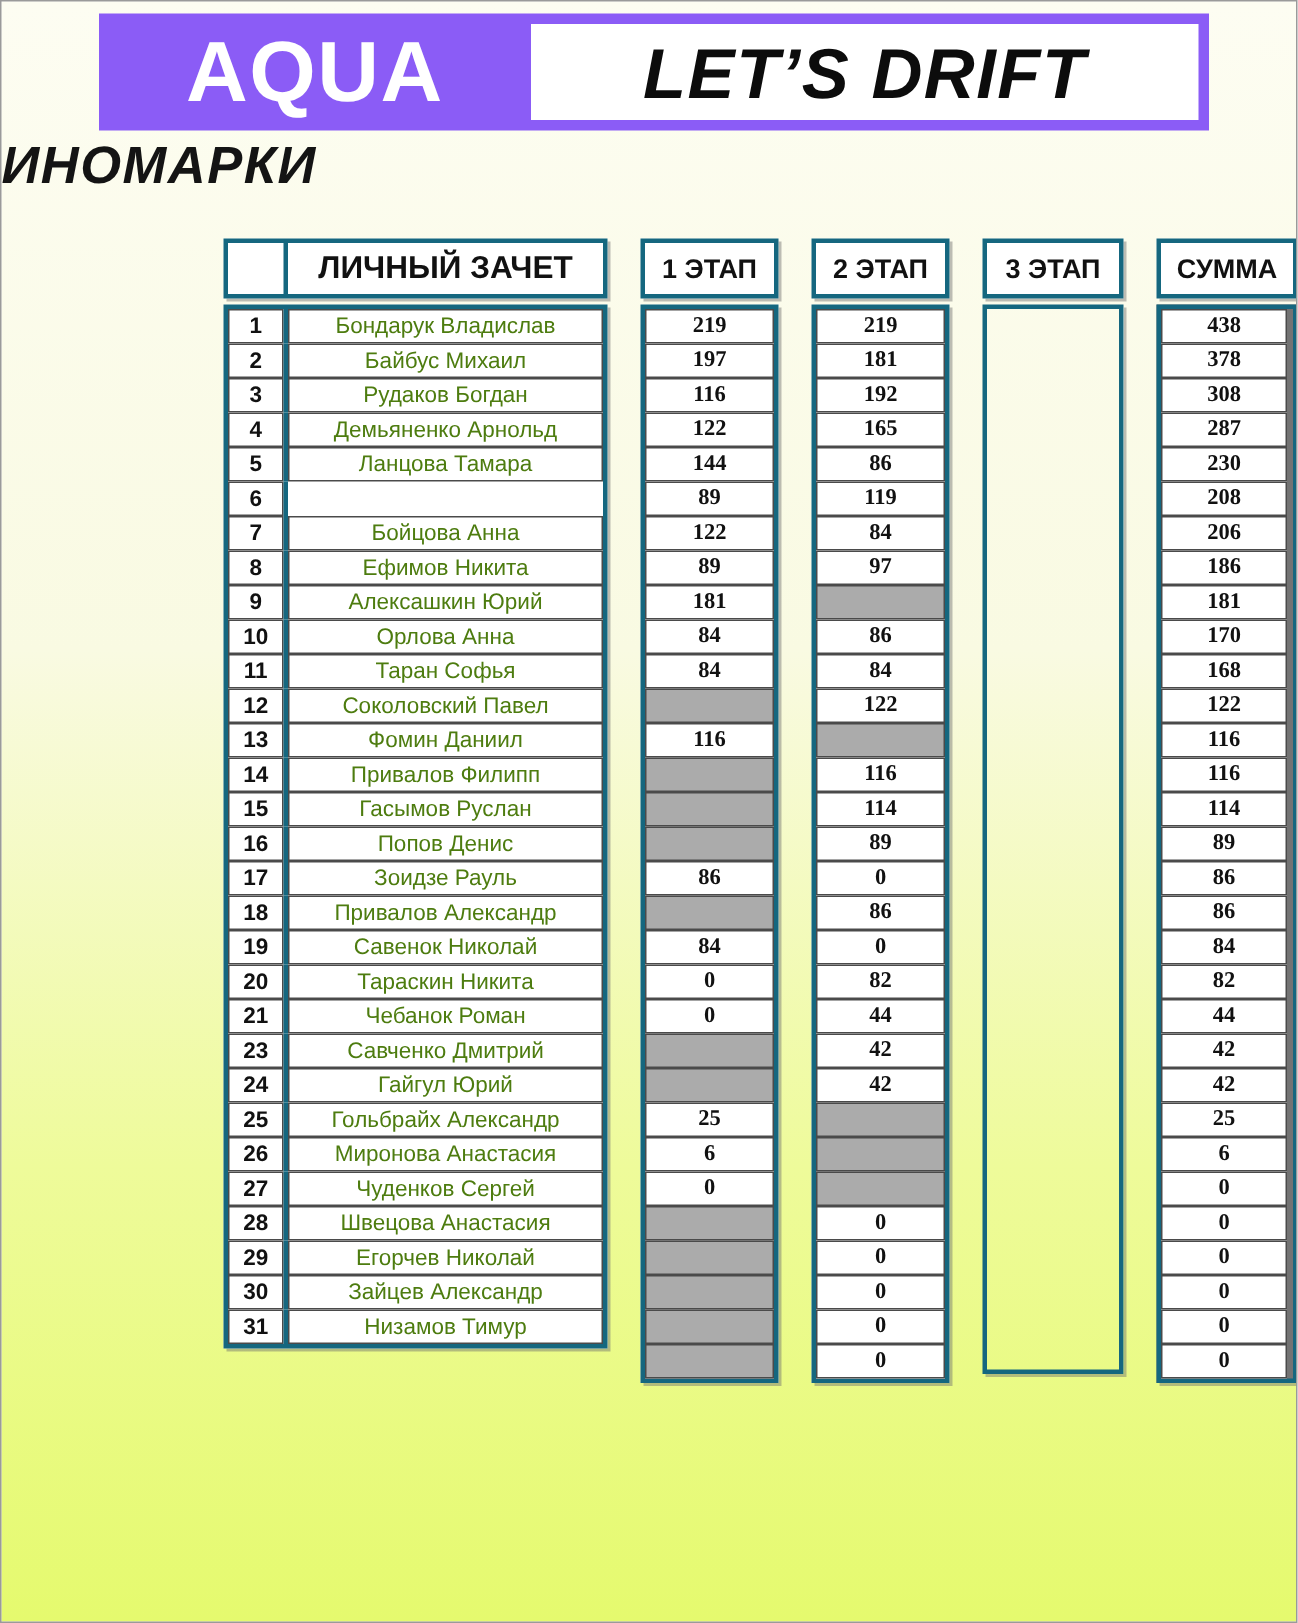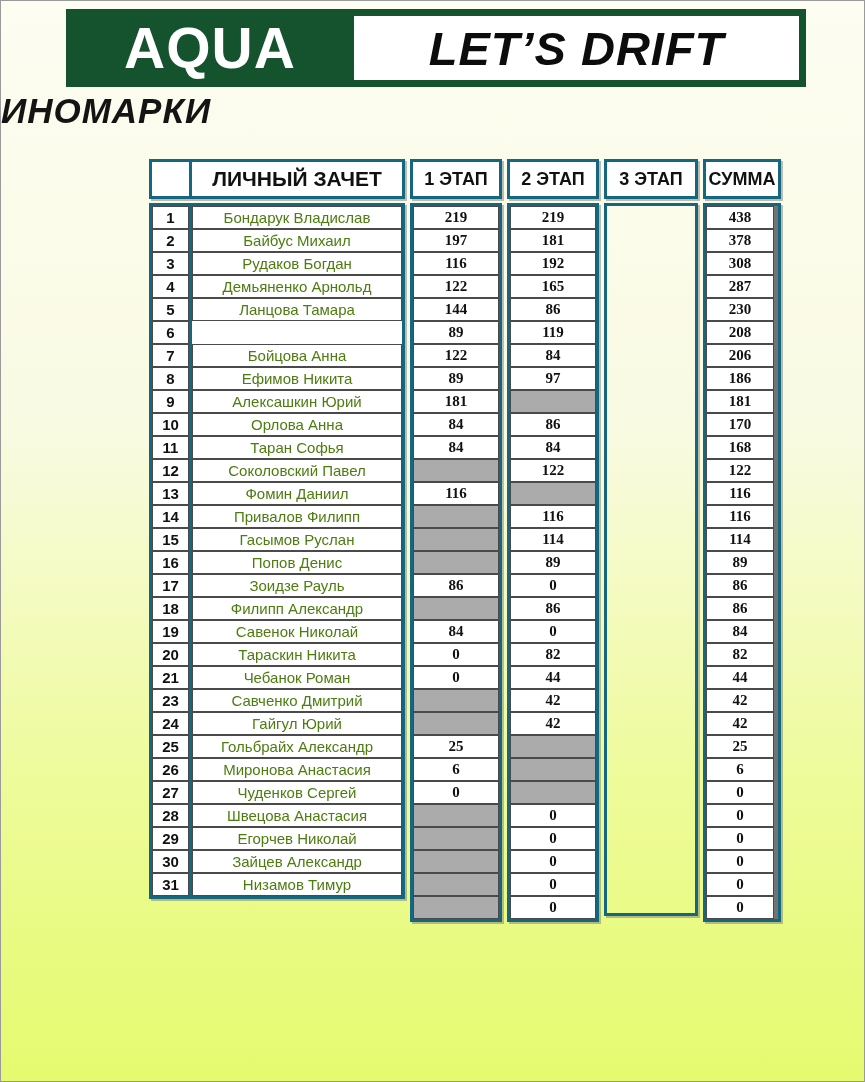--- a/index.html
+++ b/index.html
@@ -4,43 +4,43 @@
 <style>
   html { background:#fff; }
   body {
     width:865px; height:1082px; margin:0; position:relative; overflow:hidden;
     box-sizing:border-box; border:1px solid #9a9a9a;
     background:linear-gradient(180deg,#fdfdf2 0%, #f9fae2 40%, #eefb9a 72%, #e5fa6e 100%);
     font-family:"Liberation Sans", sans-serif;
   }
   
   .logo { position:absolute; left:65px; top:8px; width:740px; height:78px;
-          background:#14532d; display:flex; }
+          background:#8b5cf6; display:flex; }
   .logo-left { width:288px; display:flex; align-items:center; justify-content:center; }
   .logo-brand { color:#fff; font-weight:900; font-size:57px; letter-spacing:1px; }
   .logo-right { flex:1; background:#fff; margin:7px 7px 7px 0;
                 display:flex; align-items:center; justify-content:center;text-align:center; }
   .logo-tagline { color:#0c0c0c; font-weight:900; font-style:italic; font-size:47px; letter-spacing:1px; }
   
   .page-title { position:absolute; top:90px; left:0; width:100%; text-align:left;
                 font-size:35px; font-weight:900; font-style:italic; color:#141414; letter-spacing:1px; }
   
-  .table-wrap { position:absolute; left:148px; top:158px; display:flex; gap:5px; align-items:flex-start; }
+  .table-wrap { position:absolute; left:148px; top:158px; display:flex; gap:22px; align-items:flex-start; }
   .col-group { display:flex; flex-direction:column; gap:4px; }
   .box { box-sizing:border-box; border:3px solid #15677f; background:#fff;
          box-shadow:2px 2px 0 rgba(110,110,110,0.45); }
   .header-box { height:40px; display:flex; align-items:stretch; }
   .hdr-label { flex:1; display:flex; align-items:center; justify-content:center;
                font-weight:bold; font-size:18px; color:#111; white-space:nowrap; }
   .hdr-label.big { font-size:21px; letter-spacing:0px; }
   .g1 { width:256px; }
   .g2 { width:92px; }
   .g3 { width:92px; }
   .g4 { width:94px; }
-  .g5 { width:78px;justify-content:flex-end; }
+  .g5 { width:94px;justify-content:flex-end; }
   .rank-spacer { width:37px; background:#fff; }
   .teal-divider { width:3px; background:#15677f; }
   .g1-row { display:flex; height:23px; box-sizing:border-box; }
   .cell { box-sizing:border-box; border:1px solid #4a4a4a; background:#fff;
           display:flex; align-items:center; justify-content:center; }
   .rank-cell { width:37px; font-weight:bold; font-size:15px; color:#111; }
   .name-cell { flex:1; font-size:15px; color:#4d7c0f; white-space:nowrap; }
   .num-cell { height:23px; font-family:"Liberation Serif", serif; font-weight:bold;
               font-size:15px; color:#111; }
   .num-cell.empty { background:#ababab; }
@@ -150,21 +150,21 @@
           <div class="cell name-cell">Попов Денис</div>
         </div>
         <div class="g1-row">
           <div class="cell rank-cell">17</div>
           <div class="teal-divider"></div>
           <div class="cell name-cell">Зоидзе Рауль</div>
         </div>
         <div class="g1-row">
           <div class="cell rank-cell">18</div>
           <div class="teal-divider"></div>
-          <div class="cell name-cell">Филипп Александр</div>
+          <div class="cell name-cell">Привалов Александр</div>
         </div>
         <div class="g1-row">
           <div class="cell rank-cell">19</div>
           <div class="teal-divider"></div>
           <div class="cell name-cell">Савенок Николай</div>
         </div>
         <div class="g1-row">
           <div class="cell rank-cell">20</div>
           <div class="teal-divider"></div>
           <div class="cell name-cell">Тараскин Никита</div>

